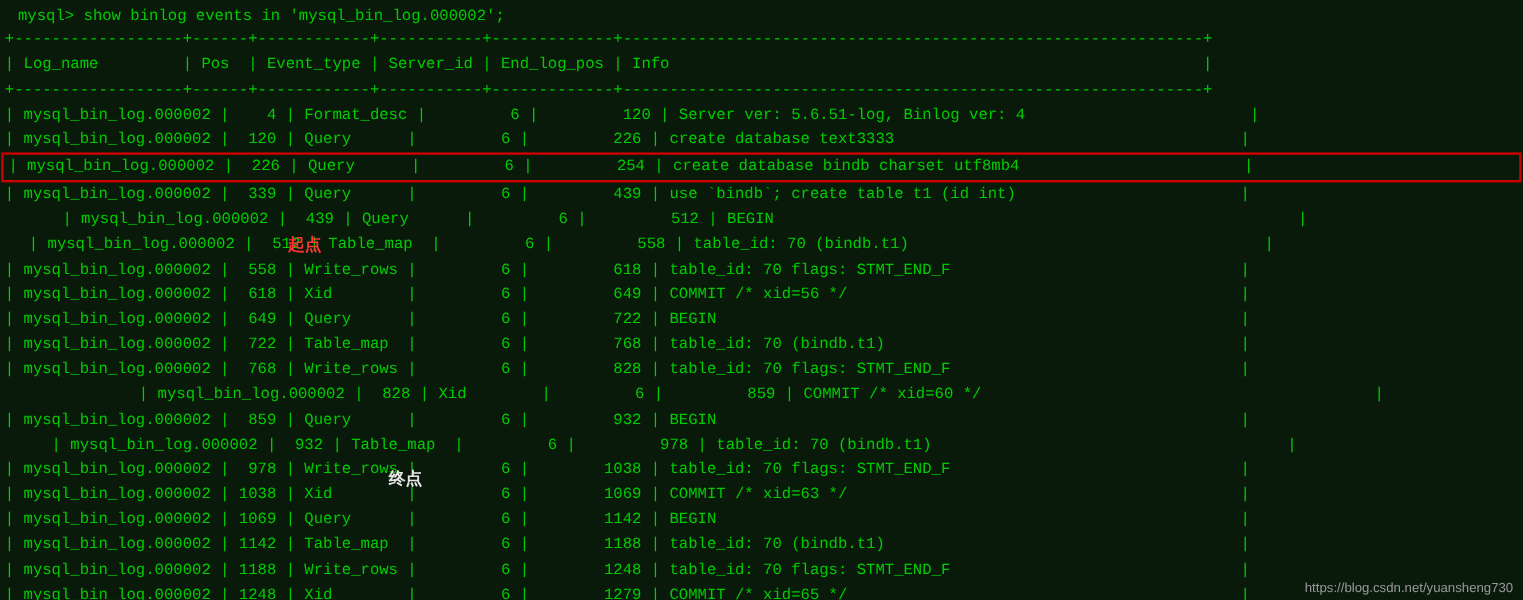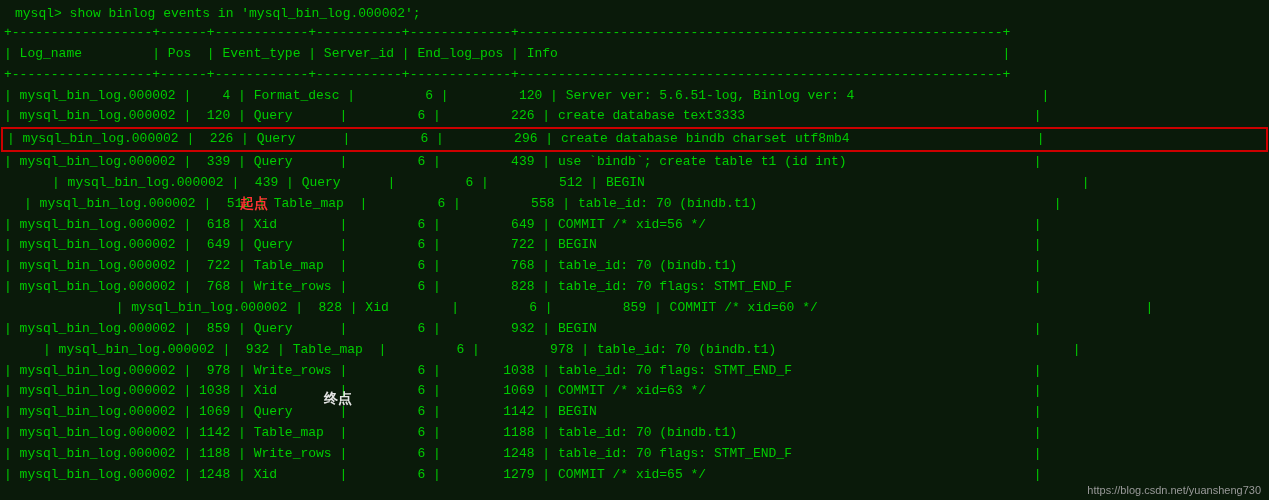--- a/index.html
+++ b/index.html
@@ -68,30 +68,33 @@
     <div class="table-line">| Log_name         | Pos  | Event_type | Server_id | End_log_pos | Info                                                         |</div>
     <div class="separator-line">+------------------+------+------------+-----------+-------------+--------------------------------------------------------------+</div>
     <div id="table-rows">
         <div style="position: relative;">
           <div class="table-line">| mysql_bin_log.000002 |    4 | Format_desc |         6 |         120 | Server ver: 5.6.51-log, Binlog ver: 4                        |</div>
         </div>
         <div style="position: relative;">
           <div class="table-line">| mysql_bin_log.000002 |  120 | Query      |         6 |         226 | create database text3333                                     |</div>
         </div>
         <div style="position: relative; border: 2px solid rgb(204, 0, 0); margin: 0px 1px;">
-          <div class="table-line">| mysql_bin_log.000002 |  226 | Query      |         6 |         296 | create database bindb charset utf8mb4                        |</div>
+          <div class="table-line">| mysql_bin_log.000002 |  226 | Query      |         6 |         254 | create database bindb charset utf8mb4                        |</div>
         </div>
         <div style="position: relative;">
           <div class="table-line">| mysql_bin_log.000002 |  339 | Query      |         6 |         439 | use `bindb`; create table t1 (id int)                        |</div>
         </div>
         <div style="position: relative; padding-left: 48px;">
           <div class="table-line">| mysql_bin_log.000002 |  439 | Query      |         6 |         512 | BEGIN                                                        |</div>
         </div>
         <div style="position: relative; margin-left: 20px;">
           <div class="table-line">| mysql_bin_log.000002 |  512 | Table_map  |         6 |         558 | table_id: 70 (bindb.t1)                                      |</div>
+        </div>
+        <div style="position: relative;">
+          <div class="table-line">| mysql_bin_log.000002 |  558 | Write_rows |         6 |         618 | table_id: 70 flags: STMT_END_F                               |</div>
         </div>
         <div style="position: relative;">
           <div class="table-line">| mysql_bin_log.000002 |  618 | Xid        |         6 |         649 | COMMIT /* xid=56 */                                          |</div>
         </div>
         <div style="position: relative;">
           <div class="table-line">| mysql_bin_log.000002 |  649 | Query      |         6 |         722 | BEGIN                                                        |</div>
         </div>
         <div style="position: relative;">
           <div class="table-line">| mysql_bin_log.000002 |  722 | Table_map  |         6 |         768 | table_id: 70 (bindb.t1)                                      |</div>
         </div>

